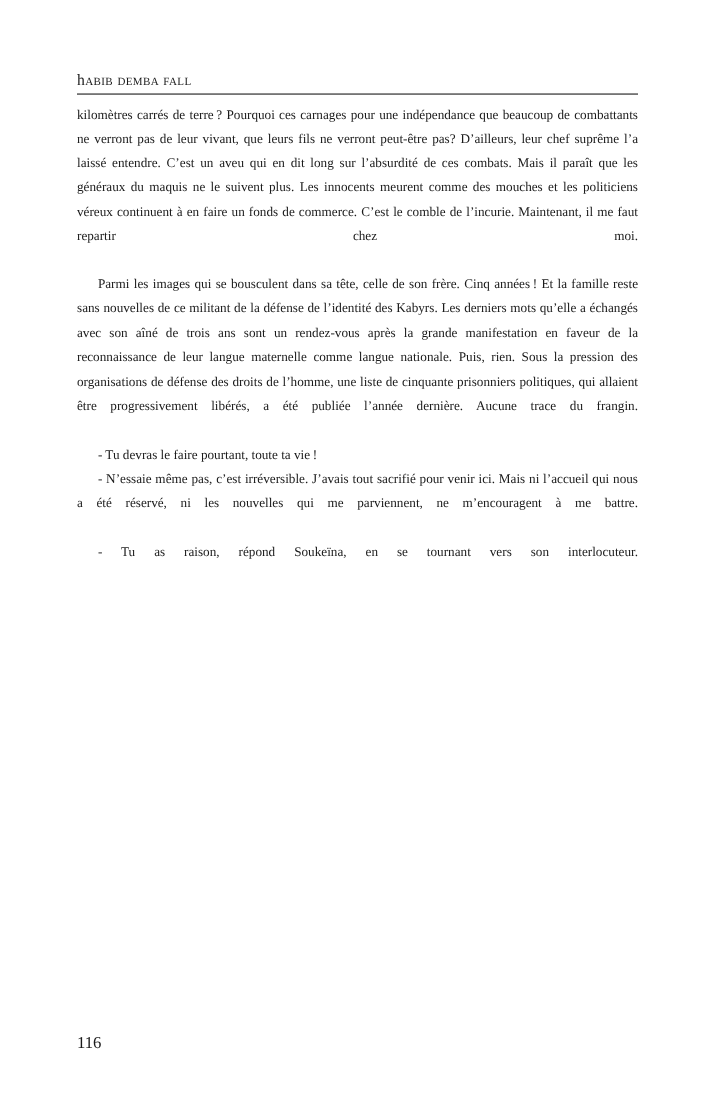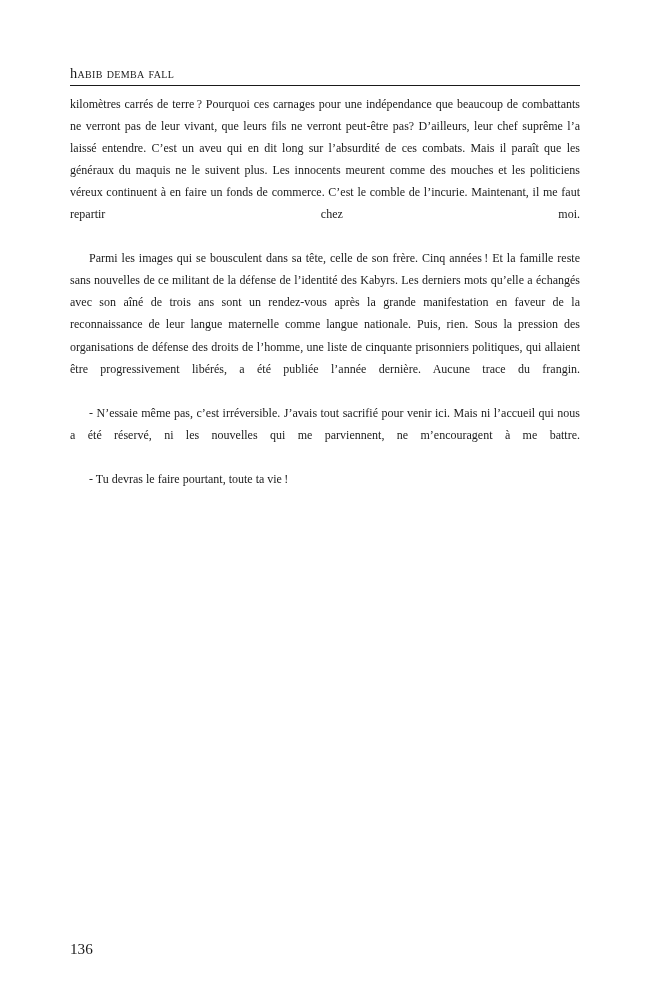--- a/index.html
+++ b/index.html
@@ -97,20 +97,21 @@
   <div class="content">
 
     <div class="running-head">
       <div class="running-head-text">Habib Demba Fall</div>
       <div class="head-rule"></div>
     </div>
 
     <div class="body-text">
       <p class="para">kilomètres carrés de terre ? Pourquoi ces carnages pour une indépendance que beaucoup de combattants ne verront pas de leur vivant, que leurs fils ne verront peut-être pas? D’ailleurs, leur chef suprême l’a laissé entendre. C’est un aveu qui en dit long sur l’absurdité de ces combats. Mais il paraît que les généraux du maquis ne le suivent plus. Les innocents meurent comme des mouches et les politiciens véreux continuent à en faire un fonds de commerce. C’est le comble de l’incurie. Maintenant, il me faut repartir chez moi.</p>
       <p class="para indent">Parmi les images qui se bousculent dans sa tête, celle de son frère. Cinq années ! Et la famille reste sans nouvelles de ce militant de la défense de l’identité des Kabyrs. Les derniers mots qu’elle a échangés avec son aîné de trois ans sont un rendez-vous après la grande manifestation en faveur de la reconnaissance de leur langue maternelle comme langue nationale. Puis, rien. Sous la pression des organisations de défense des droits de l’homme, une liste de cinquante prisonniers politiques, qui allaient être progressivement libérés, a été publiée l’année dernière. Aucune trace du frangin.</p>
+      <p class="para indent nostretch">- Tu devras le faire pourtant, toute ta vie !</p>
       <p class="para indent">- N’essaie même pas, c’est irréversible. J’avais tout sacrifié pour venir ici. Mais ni l’accueil qui nous a été réservé, ni les nouvelles qui me parviennent, ne m’encouragent à me battre.</p>
-      <p class="para indent nostretch">- Tu devras le faire pourtant, toute ta vie !</p>
+      <p class="para indent">- Tu as raison, répond Soukeïna, en se tournant vers son interlocuteur.</p>
     </div>
 
-    <div class="folio">136</div>
+    <div class="folio">116</div>
 
   </div>
 </div>
 
 </body></html>

